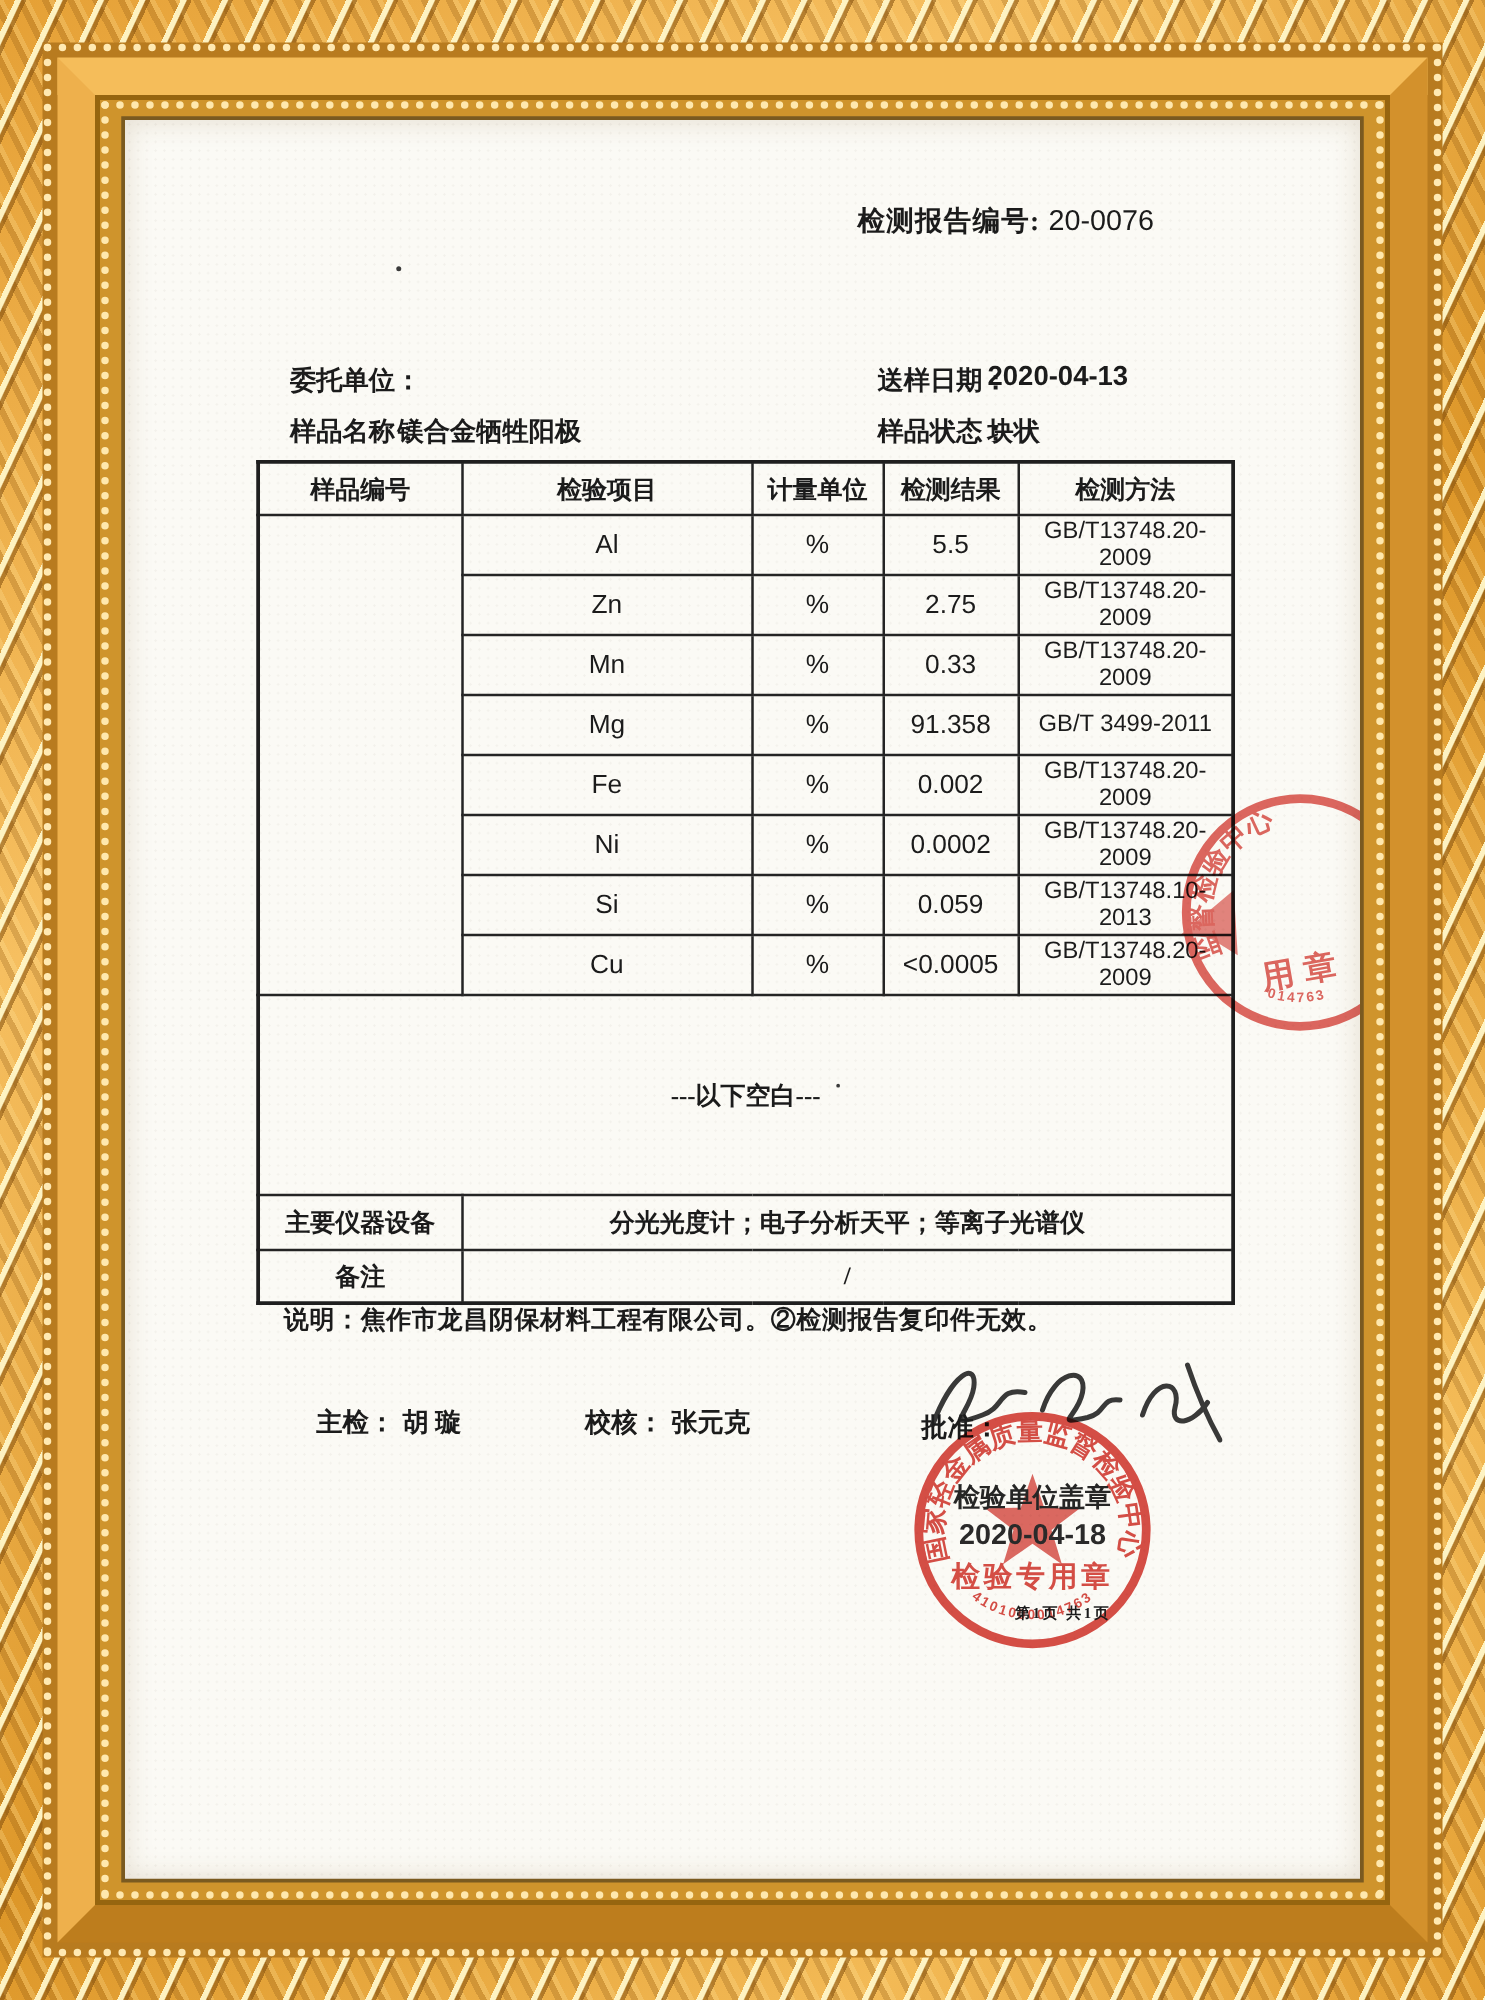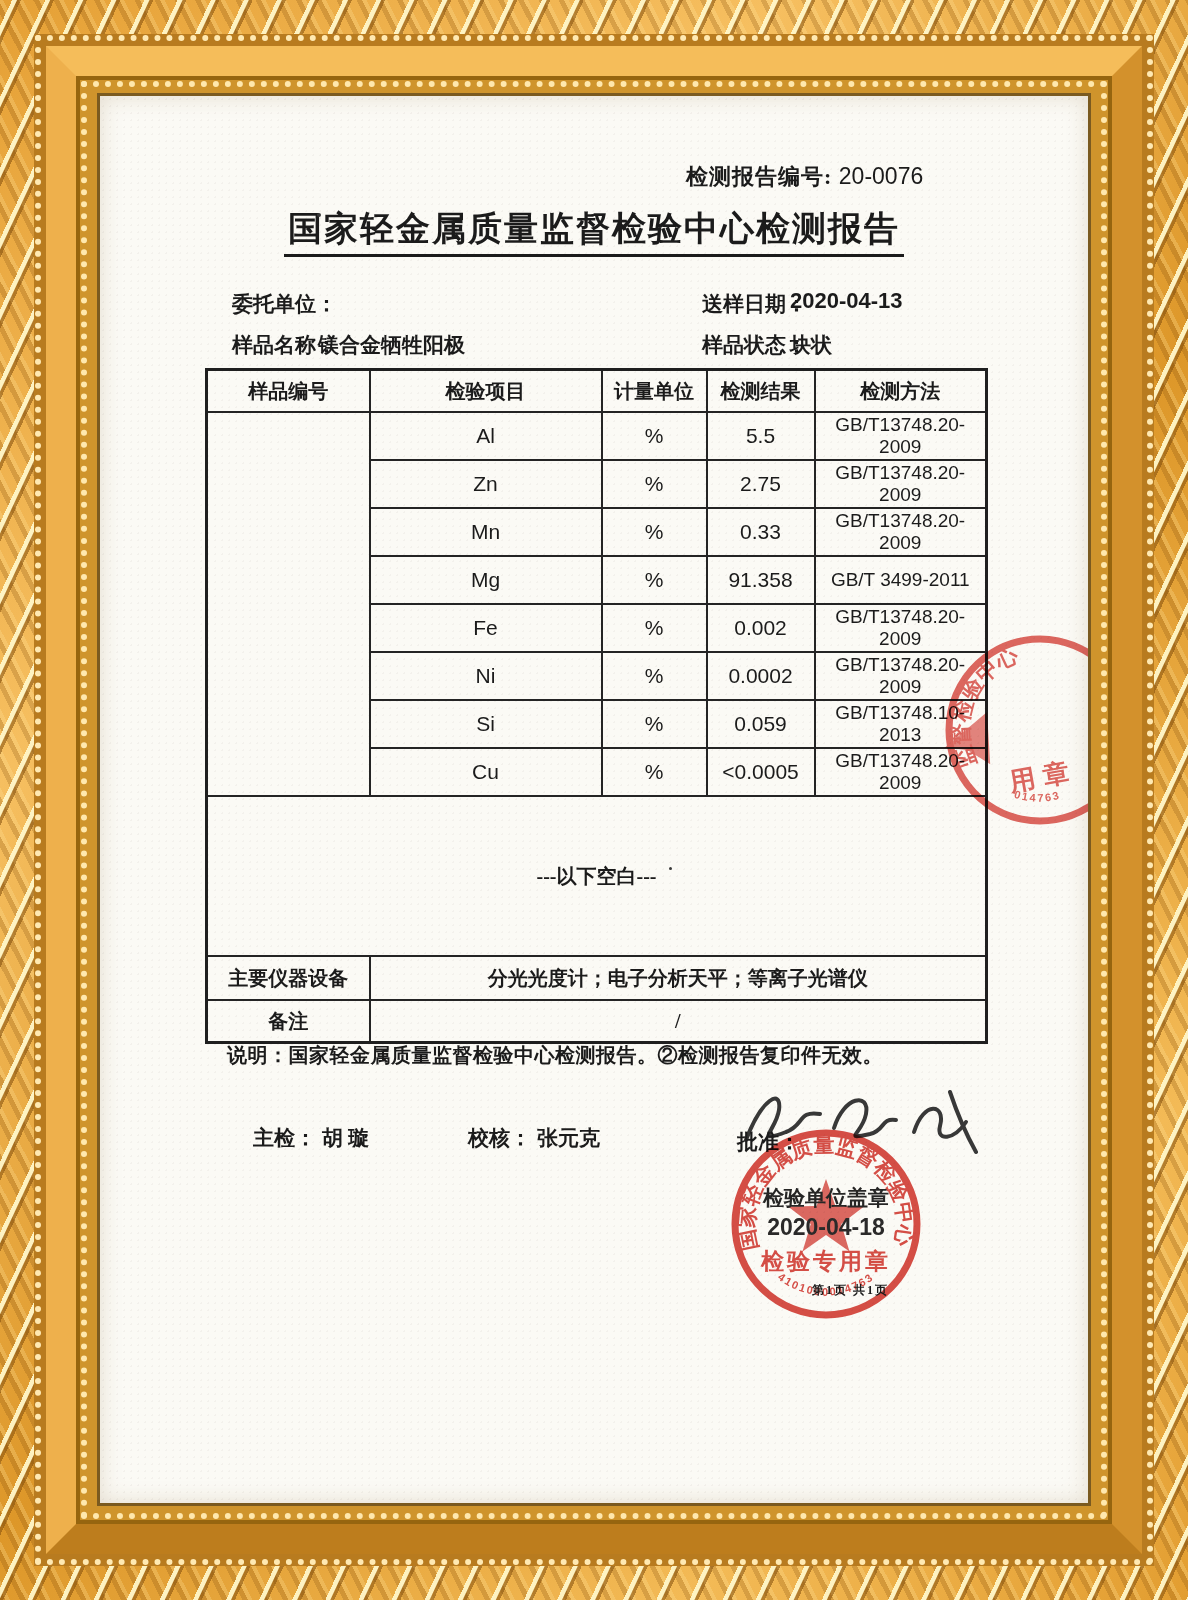--- a/index.html
+++ b/index.html
@@ -82,23 +82,20 @@
   <div class="f-bead2"></div>
   <div class="f-shadow"></div>
 
   <div class="doc">
 
     <div class="abs report-no">
       <span>检测报告编号:</span>
       <span class="num">20-0076</span>
     </div>
 
-    <div class="abs title">
-      <span>国家轻金属质量监督检验中心检测报告</span>
-    </div>
 
     <div class="abs lbl" style="left:132px;top:194px;">委托单位：</div>
     <div class="abs lbl" style="left:602px;top:194px;">送样日期：</div>
     <div class="abs val-num" style="left:690px;top:192px;">2020-04-13</div>
 
     <div class="abs lbl" style="left:132px;top:235px;">样品名称：</div>
     <div class="abs val-cn" style="left:218px;top:235px;">镁合金牺牲阳极</div>
     <div class="abs lbl" style="left:602px;top:235px;">样品状态：</div>
     <div class="abs val-cn" style="left:690px;top:235px;">块状</div>
 
@@ -174,21 +171,21 @@
         <td>主要仪器设备</td>
         <td class="left" colspan="4">分光光度计；电子分析天平；等离子光谱仪</td>
       </tr>
       <tr class="remark">
         <td>备注</td>
         <td class="left" colspan="4">/</td>
       </tr>
     </tbody>
       </table>
 
-    <div class="abs note">说明：国家轻金属质量监督检验中心检测报告。②检测报告复印件无效。</div>
+    <div class="abs note">说明：焦作市龙昌阴保材料工程有限公司。②检测报告复印件无效。</div>
 
     <div class="abs sig-label" style="left:153px;top:1028px;">主检：</div>
     <div class="abs sig-label" style="left:222px;top:1028px;">胡  璇</div>
     <div class="abs sig-label" style="left:368px;top:1028px;">校核：</div>
     <div class="abs sig-label" style="left:437px;top:1028px;">张元克</div>
     <div class="abs sig-label" style="left:637px;top:1032px;">批准：</div>
 
     <svg class="abs" style="left:628px;top:972px;width:250px;height:100px;" viewBox="0 0 250 100">
       <g fill="none" stroke="#1e1e1e" stroke-width="4" stroke-linecap="round" opacity="0.88">
         <path d="M18,72 C34,30 54,20 51,42 C48,62 26,76 58,64 C76,58 70,42 92,46"></path>

